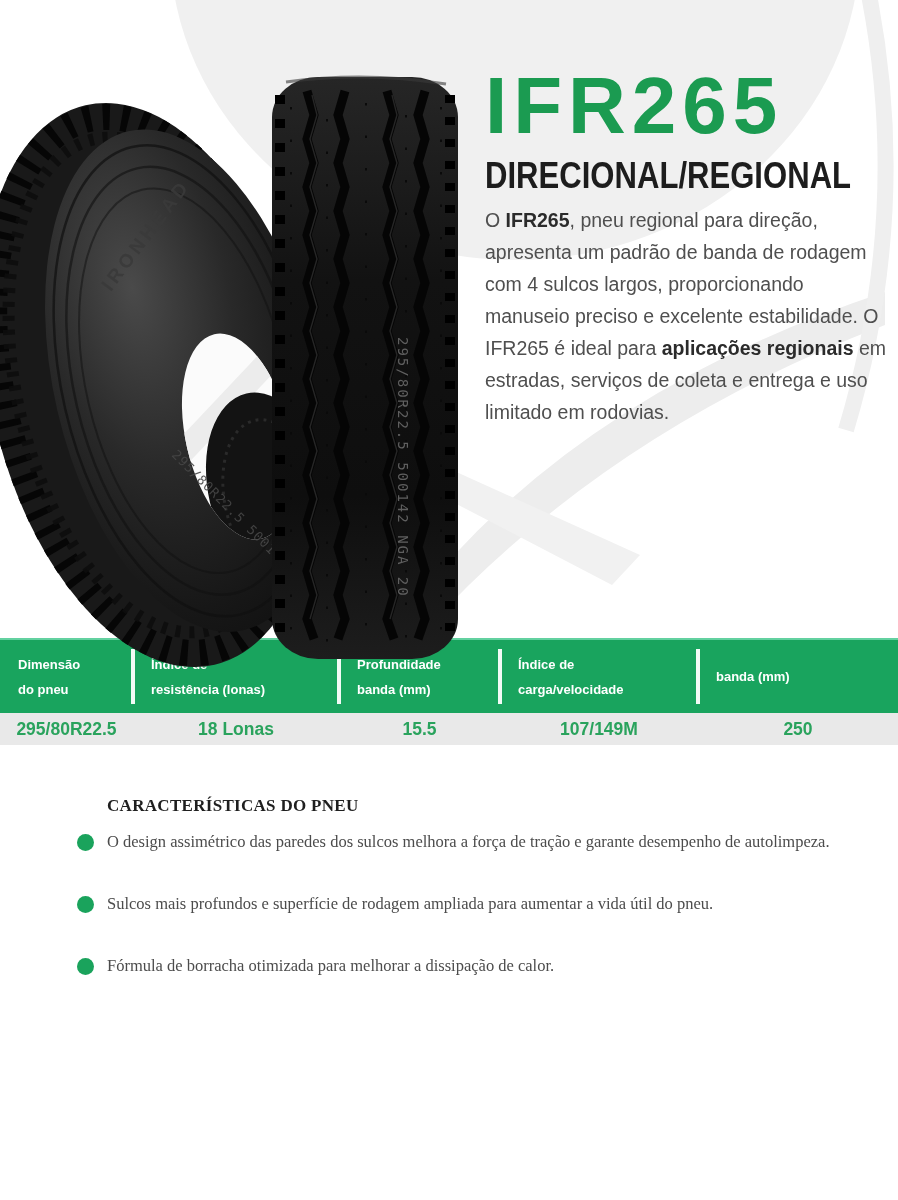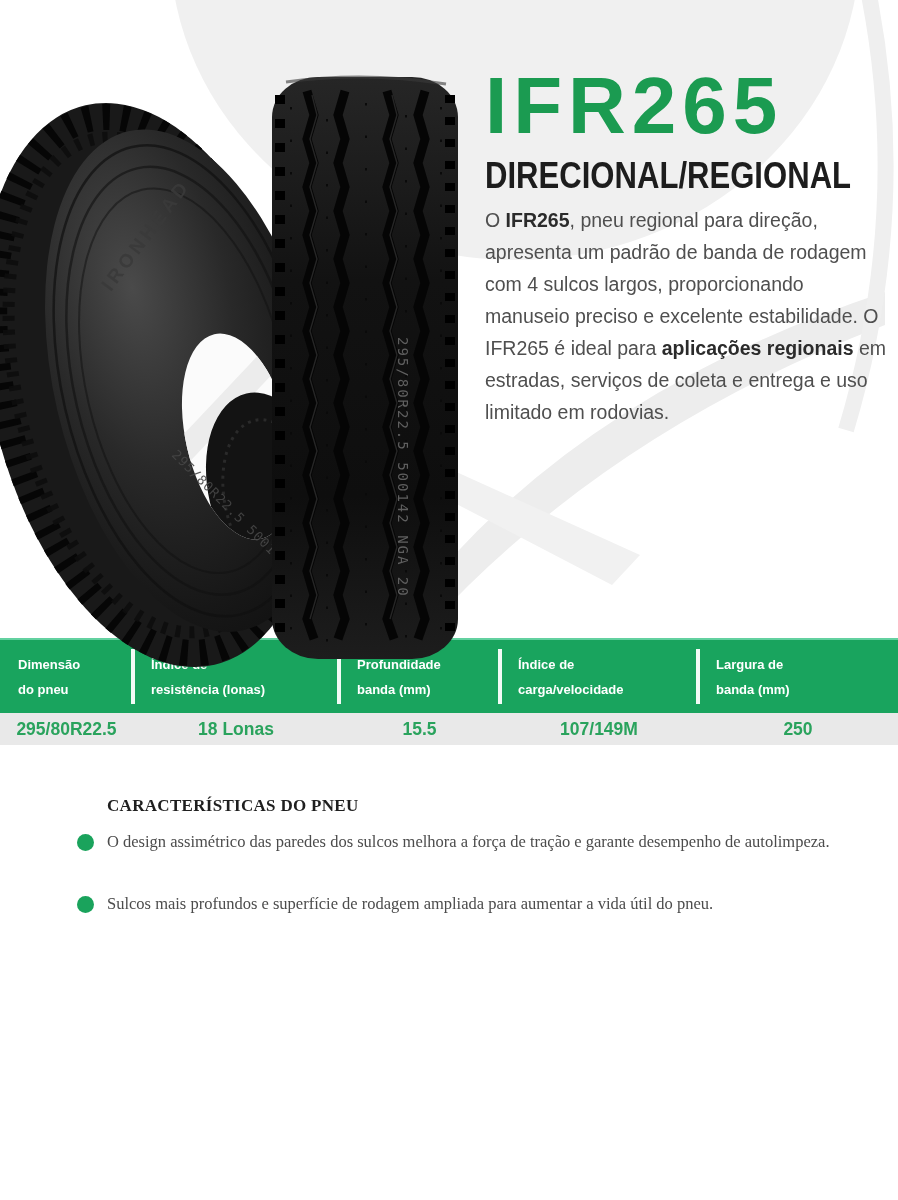--- a/index.html
+++ b/index.html
@@ -151,21 +151,20 @@
     </div>
     <div class="spec-header-cell">
       <span>Profundidade</span>
       <span>banda (mm)</span>
     </div>
     <div class="spec-header-cell">
       <span>Índice de</span>
       <span>carga/velocidade</span>
     </div>
     <div class="spec-header-cell">
-      <span>Largura de</span>
       <span>banda (mm)</span>
     </div>
   </div>
   <div class="spec-values">
     <div class="spec-value-cell">295/80R22.5</div>
     <div class="spec-value-cell">18 Lonas</div>
     <div class="spec-value-cell">15.5</div>
     <div class="spec-value-cell">107/149M</div>
     <div class="spec-value-cell">250</div>
   </div>
@@ -174,13 +173,17 @@
 <div class="features">
   <div class="features-title">CARACTERÍSTICAS DO PNEU</div>
   <div class="feature-item">
     <span class="feature-dot"></span>
     <span class="feature-text">O design assimétrico das paredes dos sulcos melhora a força de tração e garante desempenho de autolimpeza.</span>
   </div>
   <div class="feature-item">
     <span class="feature-dot"></span>
     <span class="feature-text">Sulcos mais profundos e superfície de rodagem ampliada para aumentar a vida útil do pneu.</span>
   </div>
+  <div class="feature-item">
+    <span class="feature-dot"></span>
+    <span class="feature-text">Fórmula de borracha otimizada para melhorar a dissipação de calor.</span>
+  </div>
 </div>
 
 </body></html>

